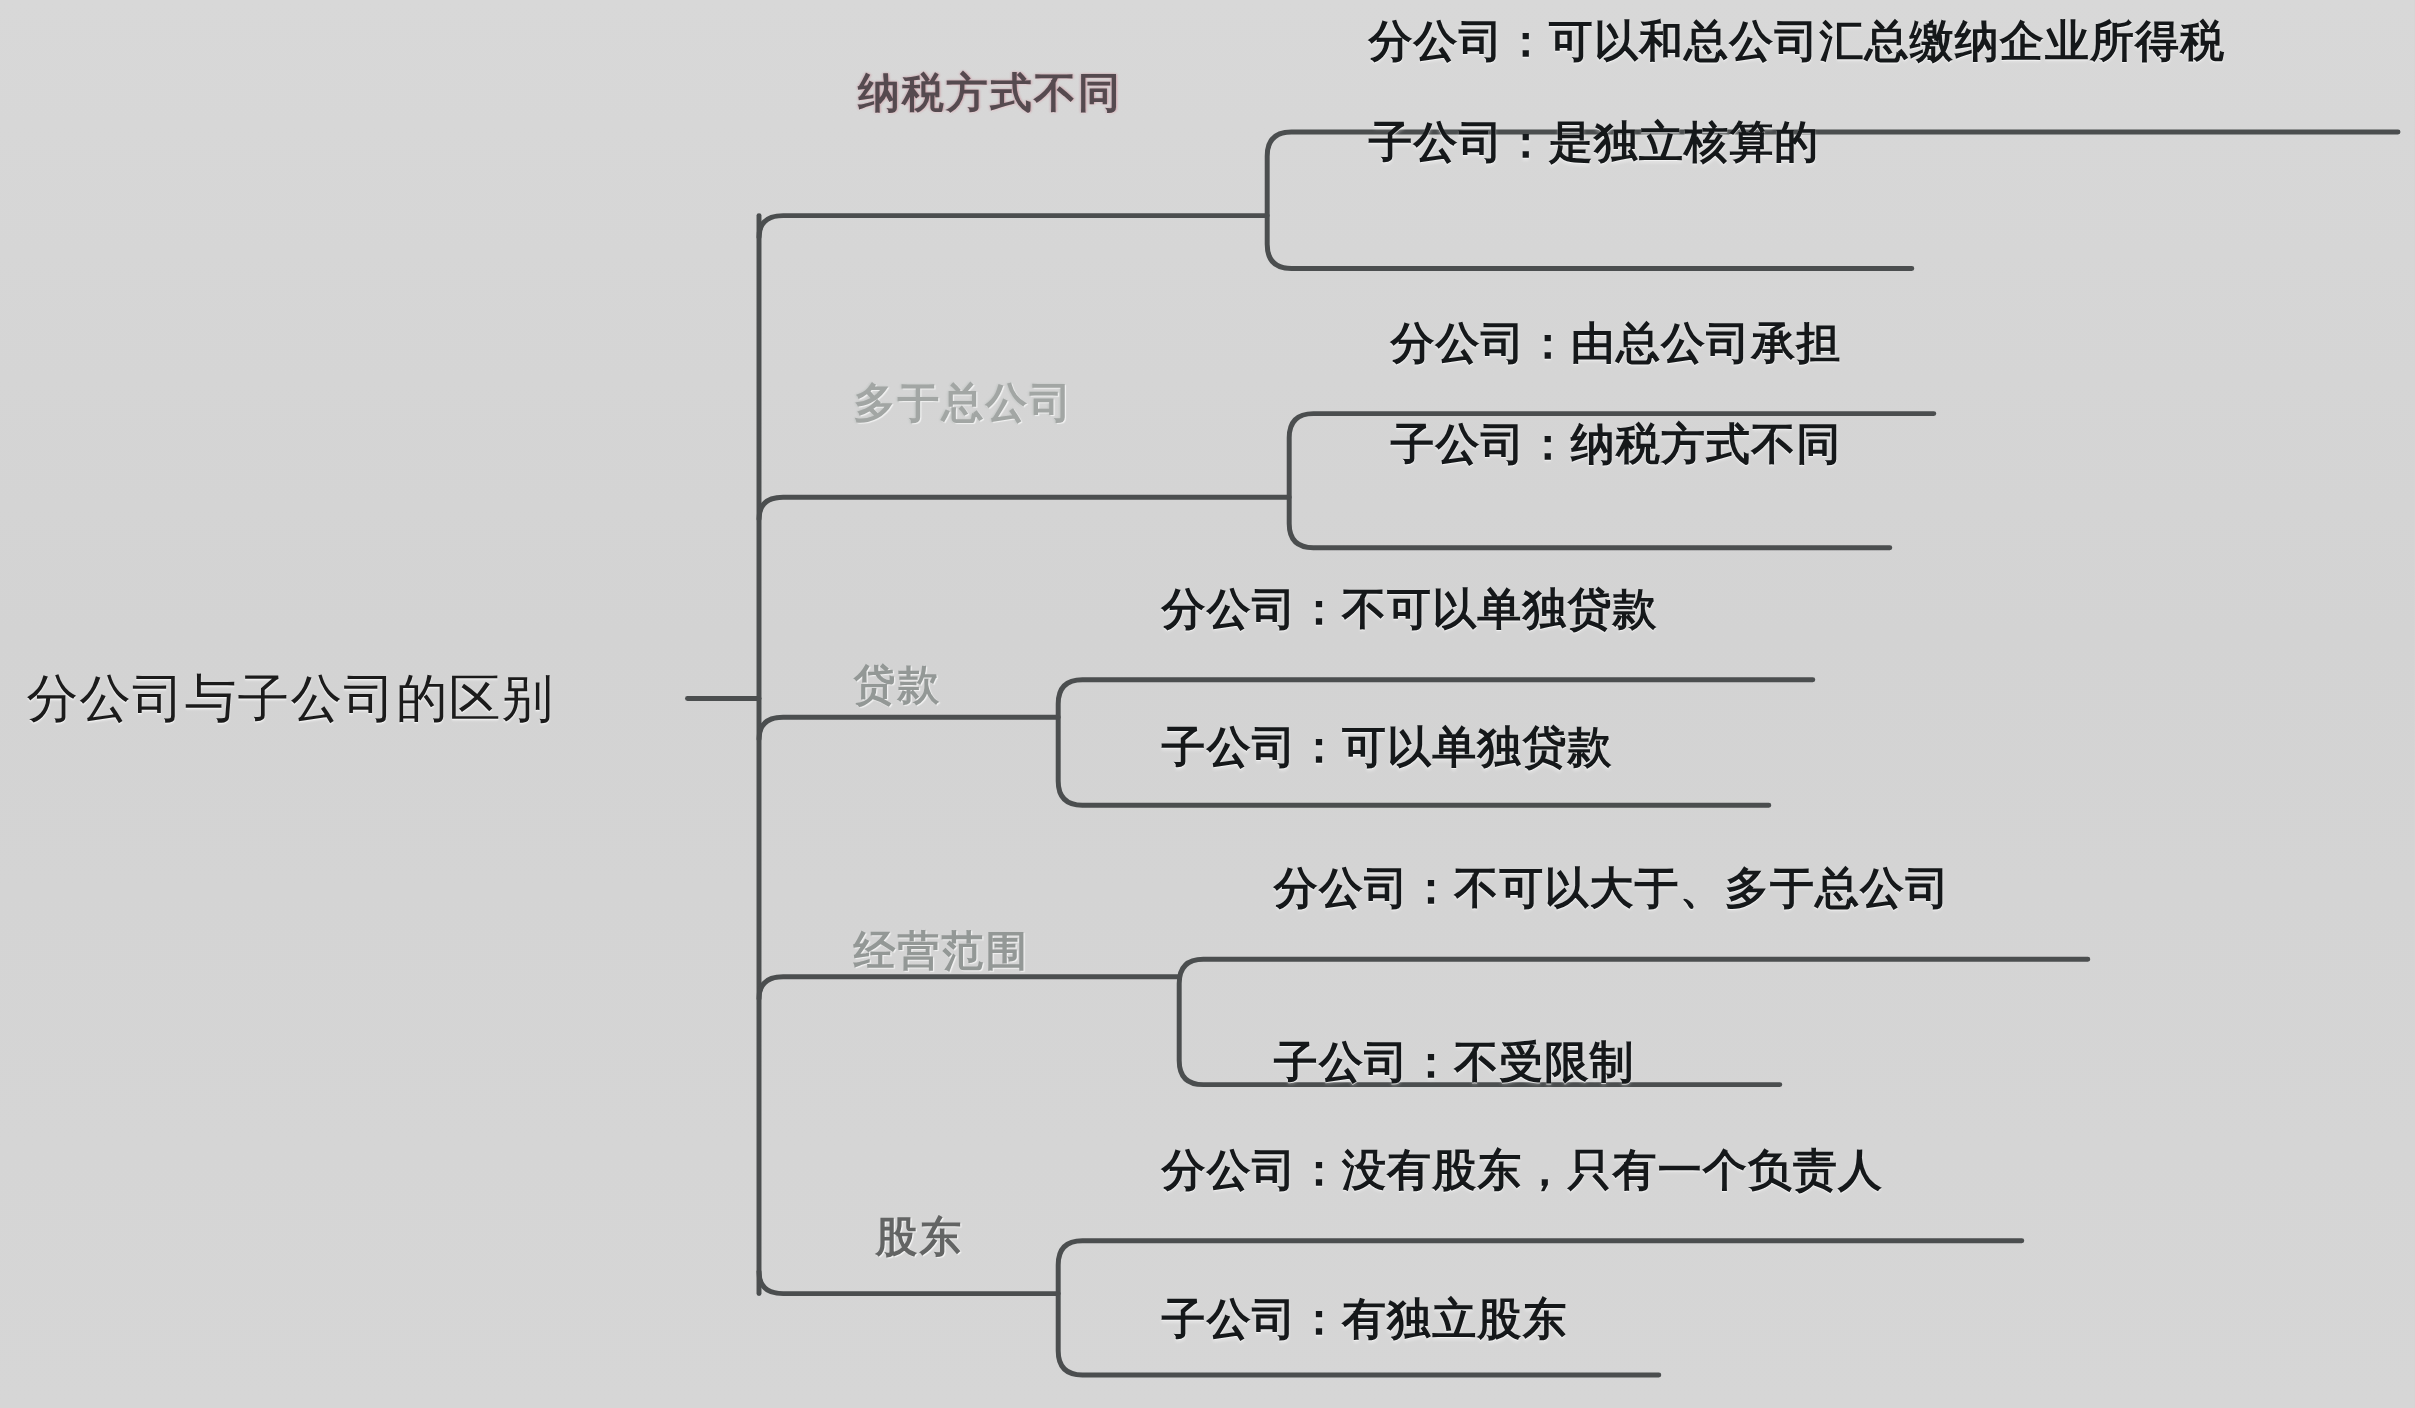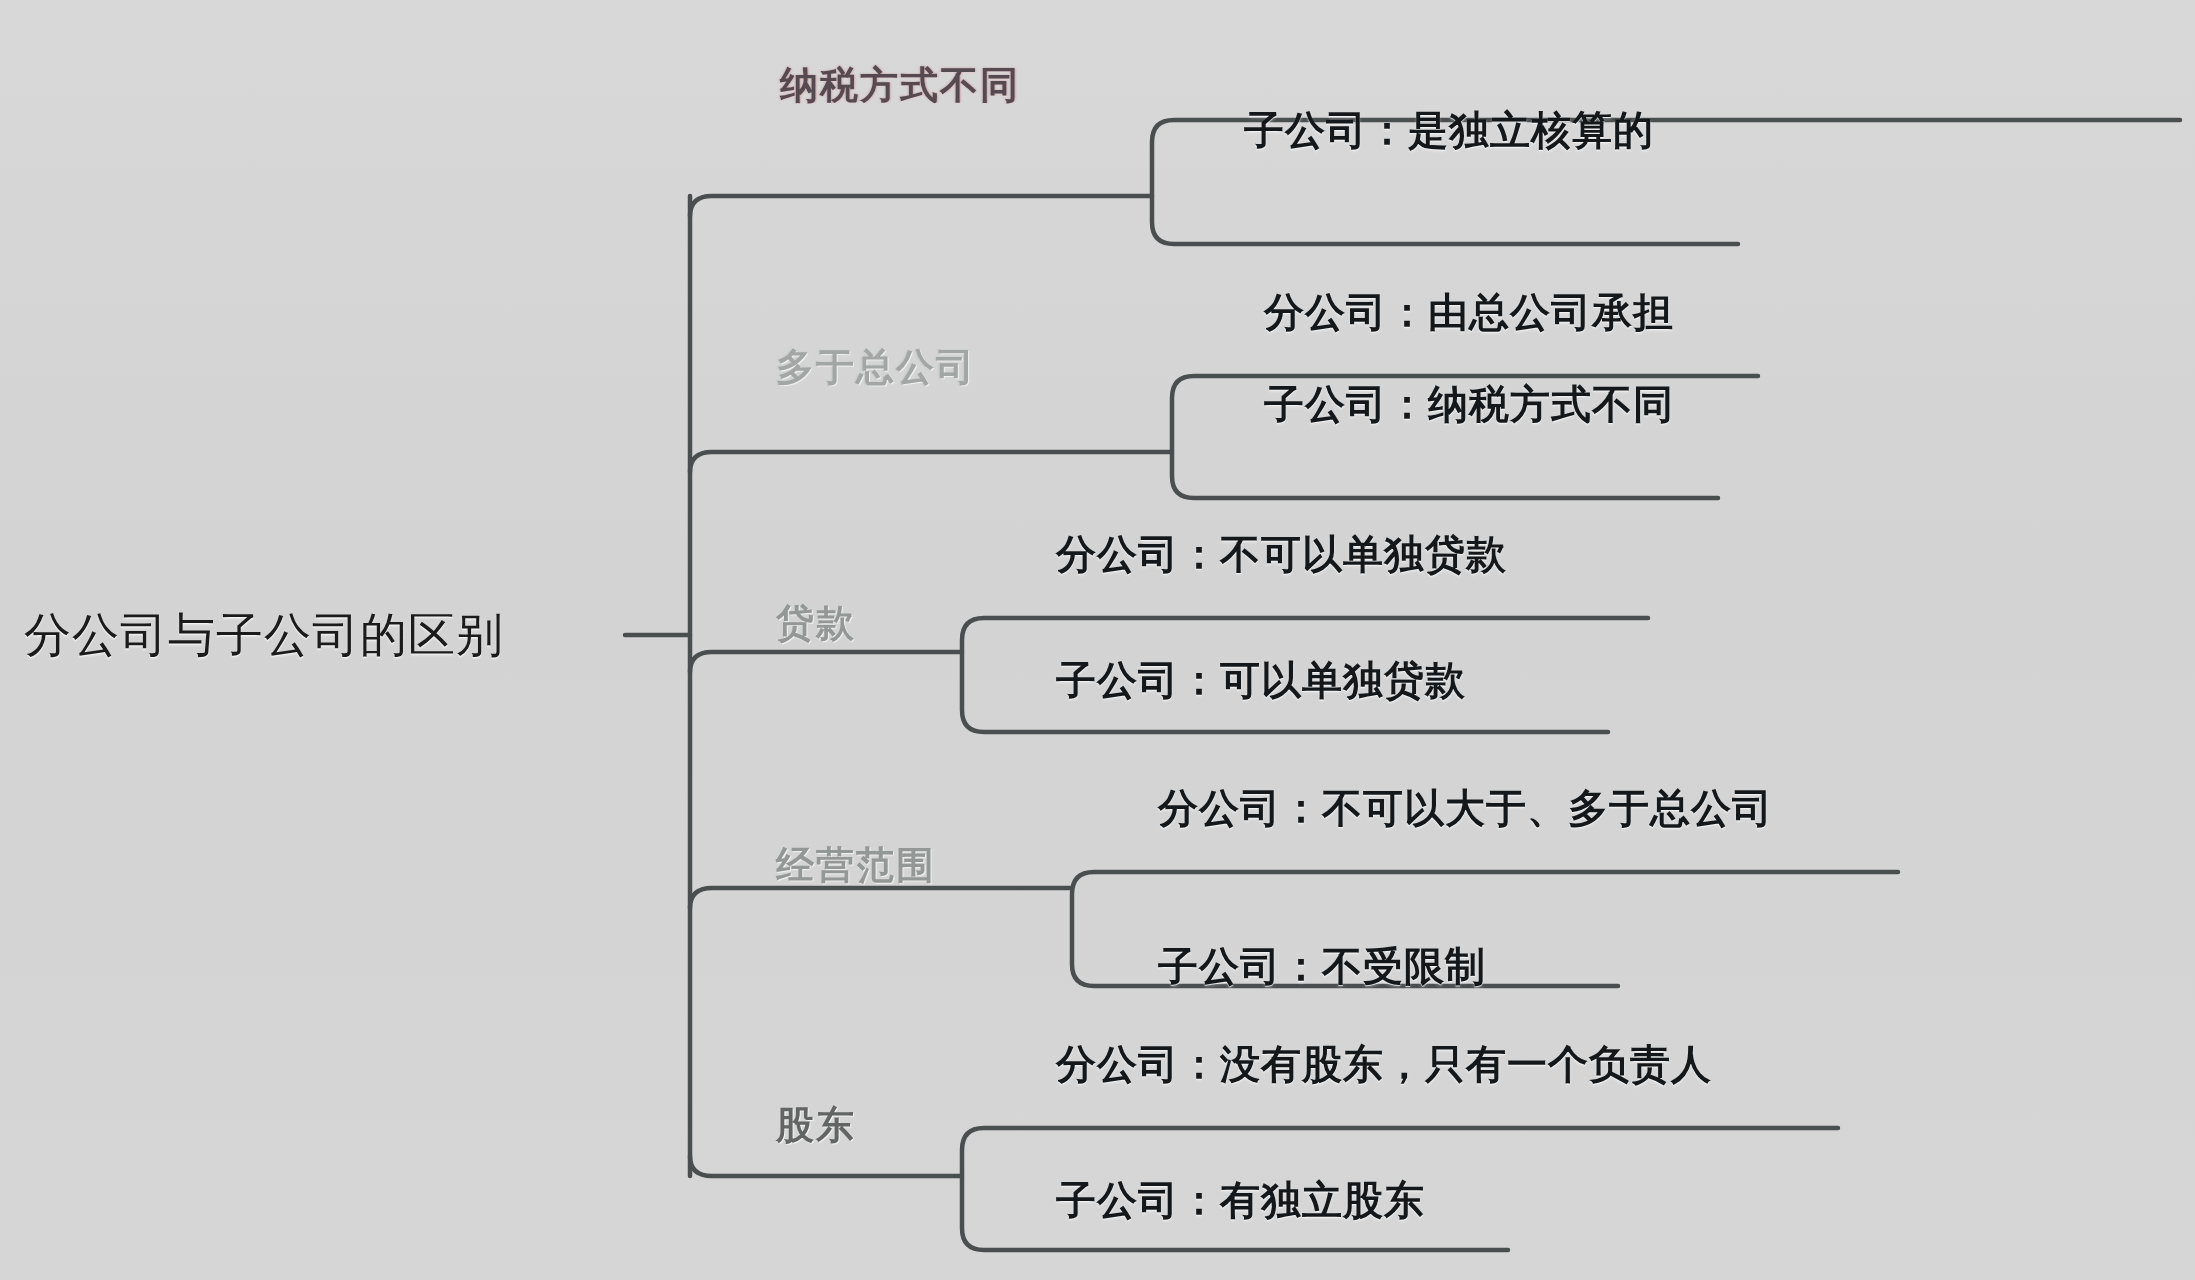--- a/index.html
+++ b/index.html
@@ -98,20 +98,21 @@
       <path d="M 1648 618 L 984 618 Q 962 618 962 640 L 962 652 L 962 710 Q 962 732 984 732 L 1608 732"></path>
       <path d="M 1898 872 L 1094 872 Q 1072 872 1072 894 L 1072 908 L 1072 964 Q 1072 986 1094 986 L 1618 986"></path>
       <path d="M 1838 1128 L 984 1128 Q 962 1128 962 1150 L 962 1176 L 962 1228 Q 962 1250 984 1250 L 1508 1250"></path>
     </g>
   </svg>
 
   <div class="node root-label" style="left:24px; top:611px;">分公司与子公司的区别</div>
 
   <div class="node branch-label branch-tone-pink" style="left:780px; top:66px;">纳税方式不同</div>
 
+  <div class="node leaf-label" style="left:1244px; top:18px;">分公司：可以和总公司汇总缴纳企业所得税</div>
 
   <div class="node leaf-label" style="left:1244px; top:110px;">子公司：是独立核算的</div>
 
   <div class="node branch-label branch-tone-faint" style="left:776px; top:348px;">多于总公司</div>
 
   <div class="node leaf-label" style="left:1264px; top:292px;">分公司：由总公司承担</div>
 
   <div class="node leaf-label" style="left:1264px; top:384px;">子公司：纳税方式不同</div>
 
   <div class="node branch-label branch-tone-gray" style="left:776px; top:604px;">贷款</div>
@@ -119,19 +120,19 @@
   <div class="node leaf-label" style="left:1056px; top:534px;">分公司：不可以单独贷款</div>
 
   <div class="node leaf-label" style="left:1056px; top:660px;">子公司：可以单独贷款</div>
 
   <div class="node branch-label branch-tone-gray" style="left:776px; top:846px;">经营范围</div>
 
   <div class="node leaf-label" style="left:1158px; top:788px;">分公司：不可以大于、多于总公司</div>
 
   <div class="node leaf-label" style="left:1158px; top:918px;margin-top:28px;">子公司：不受限制</div>
 
-  <div class="node branch-label branch-tone-dark" style="left:776px; top:1106px;">股东</div>
+  <div class="node branch-label branch-tone-dark" style="left:796px; top:1106px;">股东</div>
 
   <div class="node leaf-label" style="left:1056px; top:1044px;">分公司：没有股东，只有一个负责人</div>
 
   <div class="node leaf-label" style="left:1056px; top:1180px;">子公司：有独立股东</div>
 
 </div>
 
 </body></html>

